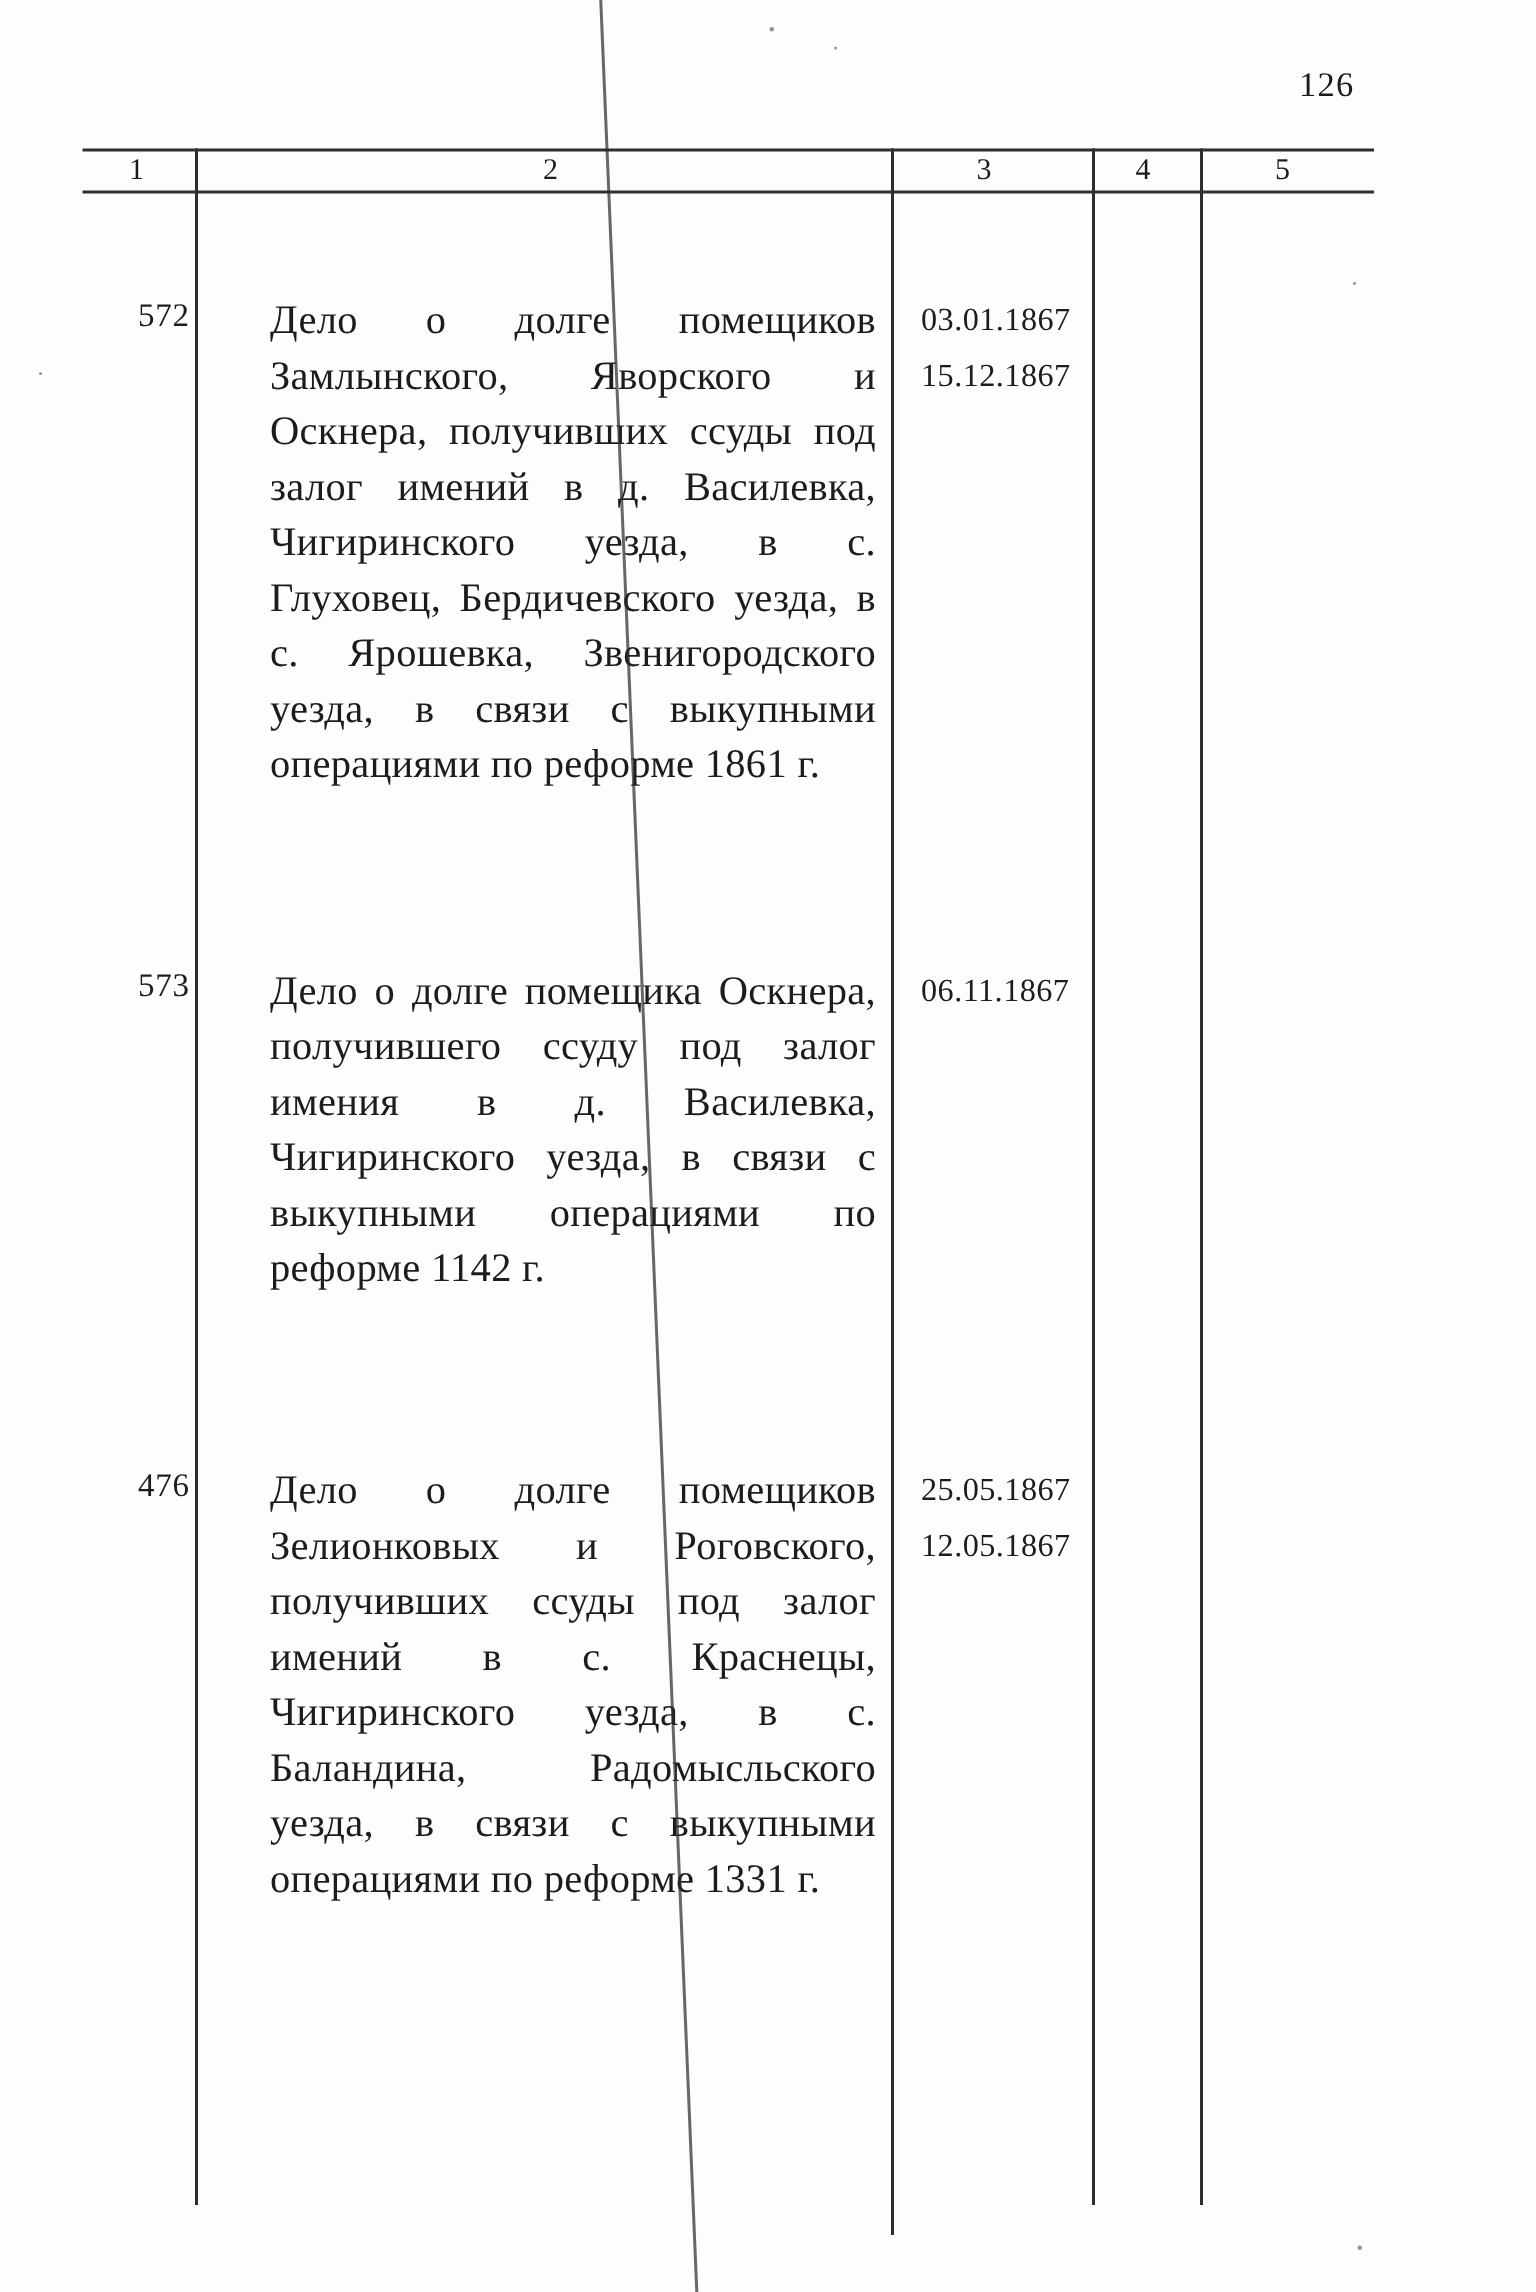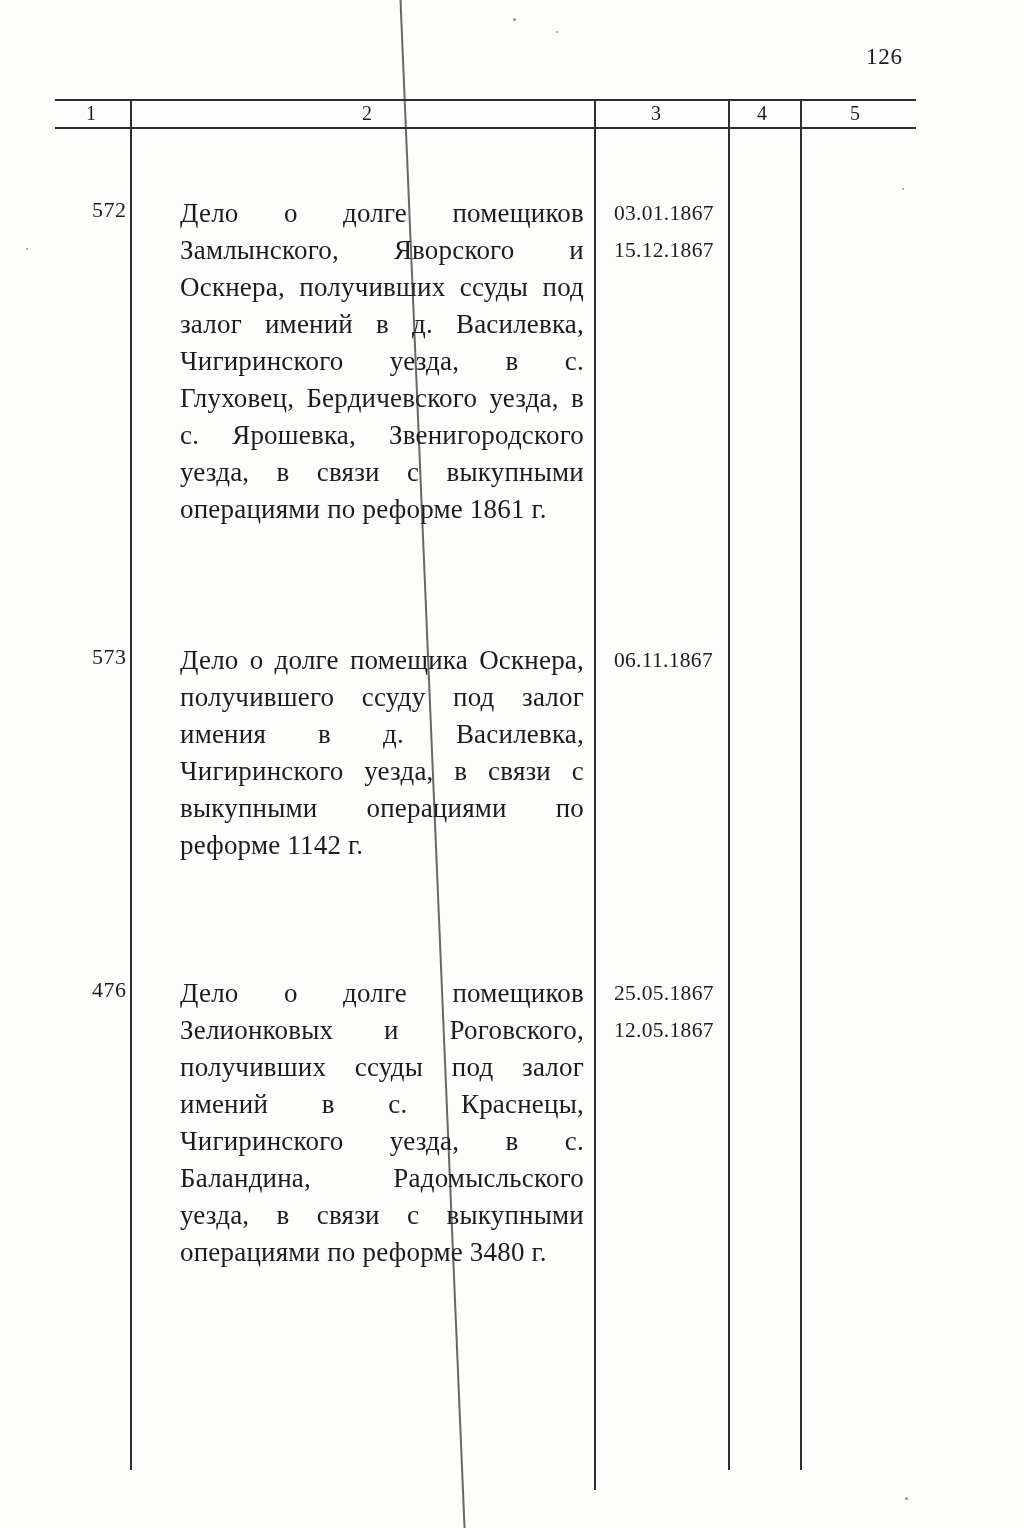--- a/index.html
+++ b/index.html
@@ -142,21 +142,21 @@
   <section class="entry entry-573">
     <div class="num">573</div>
     <div class="desc">Дело о долге помещика Оскнера, получившего ссуду под залог имения в д. Василевка, Чигиринского уезда, в связи с выкупными операциями по реформе 1142 г.</div>
     <div class="dates">
       <div>06.11.1867</div>
     </div>
   </section>
 
   <section class="entry entry-574">
     <div class="num">476</div>
-    <div class="desc">Дело о долге помещиков Зелионковых и Роговского, получивших ссуды под залог имений в с. Краснецы, Чигиринского уезда, в с. Баландина, Радомысльского уезда, в связи с выкупными операциями по реформе 3480 г.</div>
+    <div class="desc">Дело о долге помещиков Зелионковых и Роговского, получивших ссуды под залог имений в с. Краснецы, Чигиринского уезда, в с. Баландина, Радомысльского уезда, в связи с выкупными операциями по реформе 1331 г.</div>
     <div class="dates">
       <div>25.05.1867</div>
       <div>12.05.1867</div>
     </div>
   </section>
 
   <div class="crease"></div>
   <div class="speck sp1"></div>
   <div class="speck sp2"></div>
   <div class="speck sp3"></div>

